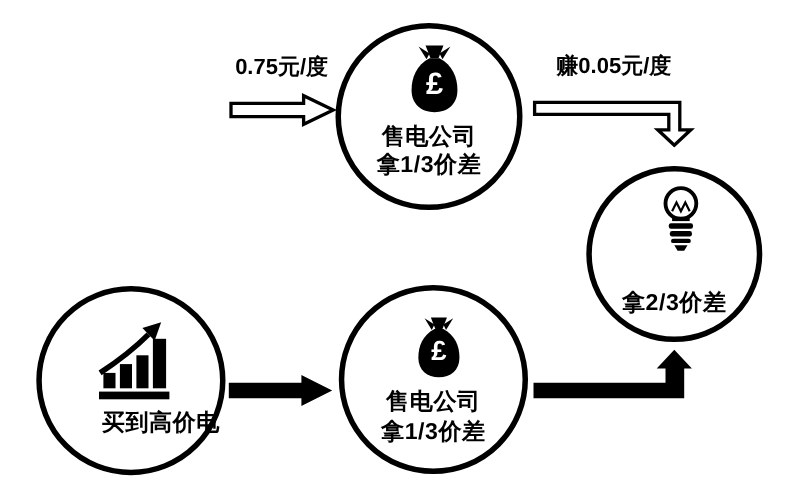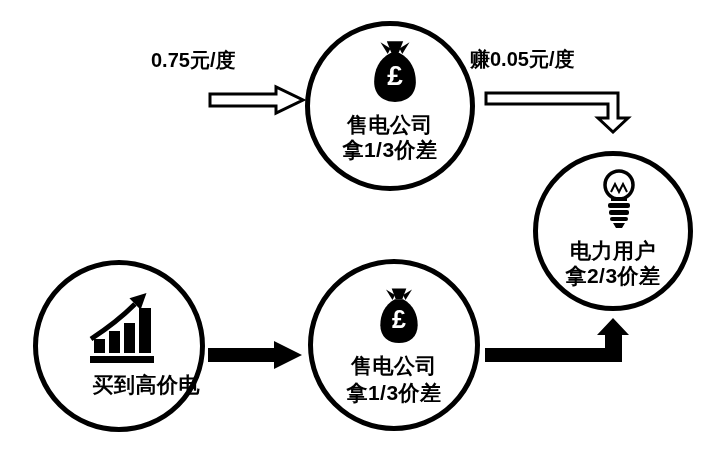--- a/index.html
+++ b/index.html
@@ -27,21 +27,21 @@
     text-align: center;
     font-weight: bold;
     font-size: 21px;
     line-height: 1.1;
     letter-spacing: 0.5px;
     white-space: nowrap;
   }
   .flow-label {
     position: absolute;
     width: 210px;
-    text-align: left;
+    text-align: center;
     font-weight: bold;
     font-size: 20px;
     white-space: nowrap;
   }
   .arrow { position: absolute; }
   .ink { fill: #000; }
   .hollow { fill: #fff; stroke: #000; stroke-width: 3; stroke-linejoin: miter; }
   .stroke-ink { stroke: #000; fill: none; }
   .bag { position: absolute; }
   .bag .pound {
@@ -76,21 +76,20 @@
   <div class="node" style="left:533px; top:151px; width:160px; height:160px;">
     <svg class="icon" style="left:59px; top:12px;" width="44" height="62" viewBox="0 0 44 62">
       <circle cx="22" cy="17" r="14" fill="#fff" stroke="#000" stroke-width="3.5"></circle>
       <path class="stroke-ink" d="M14,24 L18,16 L22,24 L26,16 L30,24" stroke-width="2"></path>
       <rect class="ink" x="14" y="29" width="16" height="4"></rect>
       <rect class="ink" x="11" y="35" width="22" height="5" rx="2"></rect>
       <rect class="ink" x="12" y="42" width="20" height="5" rx="2"></rect>
       <rect class="ink" x="13" y="49" width="18" height="4" rx="2"></rect>
       <polygon class="ink" points="16,55 28,55 25,60 19,60"></polygon>
     </svg>
-    <div class="nlabel" style="top:83px;">电力用户</div>
     <div class="nlabel" style="top:108px;">拿2/3价差</div>
   </div>
 
   <div class="node" style="left:33px; top:260px; width:172px; height:172px;">
     <svg class="icon" style="left:47px; top:27px;" width="78" height="74" viewBox="0 0 78 74">
       <rect class="ink" x="5" y="64" width="64" height="7"></rect>
       <rect class="ink" x="9" y="47" width="11" height="14"></rect>
       <rect class="ink" x="24" y="39" width="11" height="22"></rect>
       <rect class="ink" x="39" y="31" width="11" height="30"></rect>
       <rect class="ink" x="54" y="16" width="12" height="45"></rect>
@@ -112,21 +111,21 @@
     </div>
     <div class="nlabel" style="top:90px;">售电公司</div>
     <div class="nlabel" style="top:117px;">拿1/3价差</div>
   </div>
 
   <div class="flow-label" style="left:151px; top:47px;">0.75元/度</div>
   <svg class="arrow" style="left:206px; top:84px;" width="100" height="32" viewBox="0 0 100 32">
     <polygon class="hollow" points="4,10 70,10 70,3 97,16 70,29 70,22 4,22"></polygon>
   </svg>
 
-  <div class="flow-label" style="left:470px; top:46px;">赚0.05元/度</div>
+  <div class="flow-label" style="left:453px; top:46px;">赚0.05元/度</div>
   <svg class="arrow" style="left:480px; top:88px;" width="152" height="46" viewBox="0 0 152 46">
     <polygon class="hollow" points="6,5 138,5 138,30 148,30 133,44 118,30 128,30 128,16 6,16"></polygon>
   </svg>
 
   <svg class="arrow" style="left:206px; top:340px;" width="98" height="30" viewBox="0 0 98 30">
     <polygon class="ink" points="2,8 68,8 68,1 96,15 68,29 68,22 2,22"></polygon>
   </svg>
 
   <svg class="arrow" style="left:482px; top:314px;" width="150" height="50" viewBox="0 0 150 50">
     <polygon class="ink" points="3,34 123,34 123,21 115,21 131,4 147,21 140,21 140,48 3,48"></polygon>

